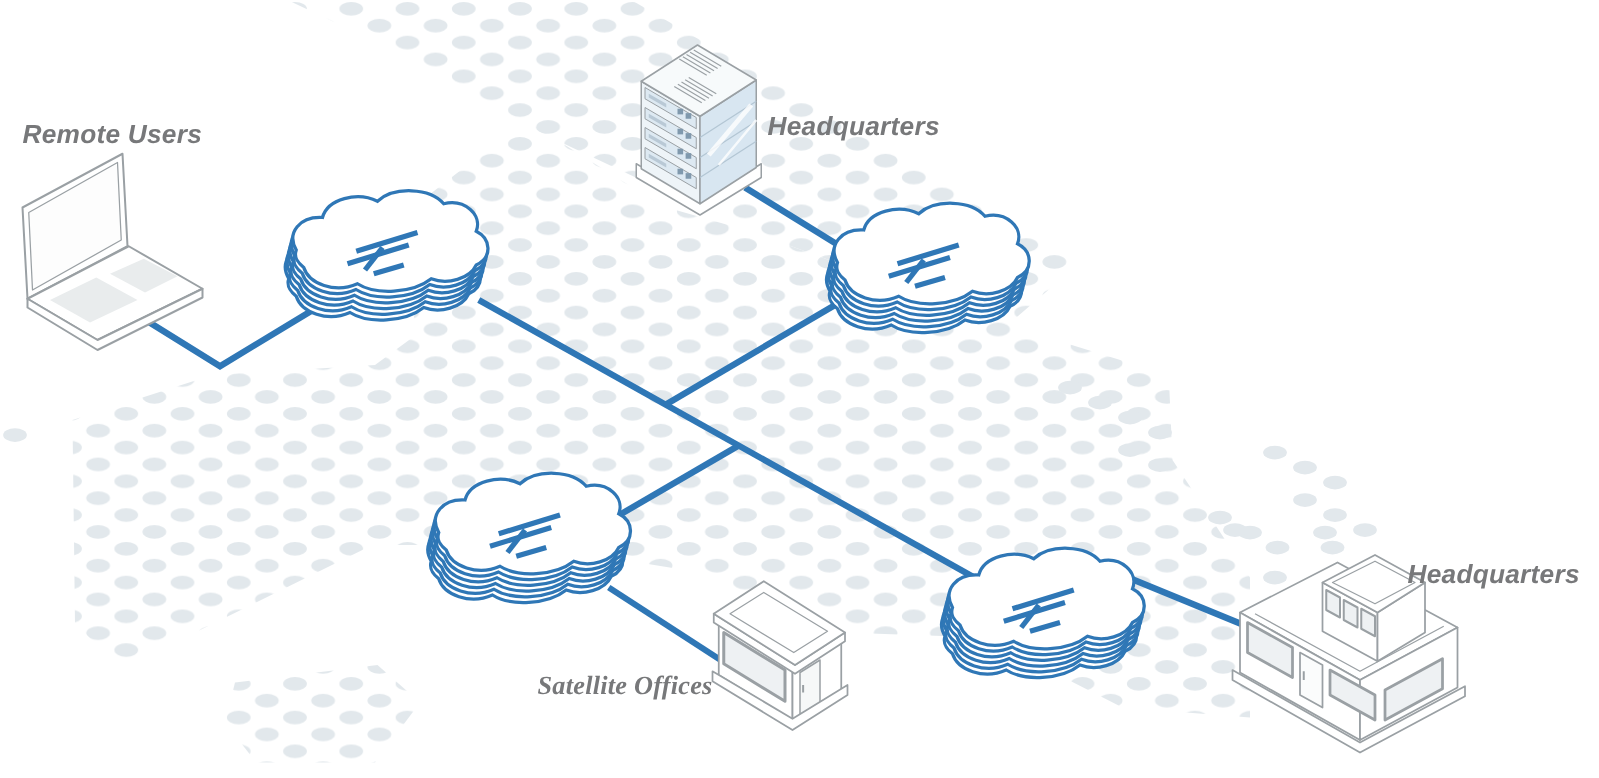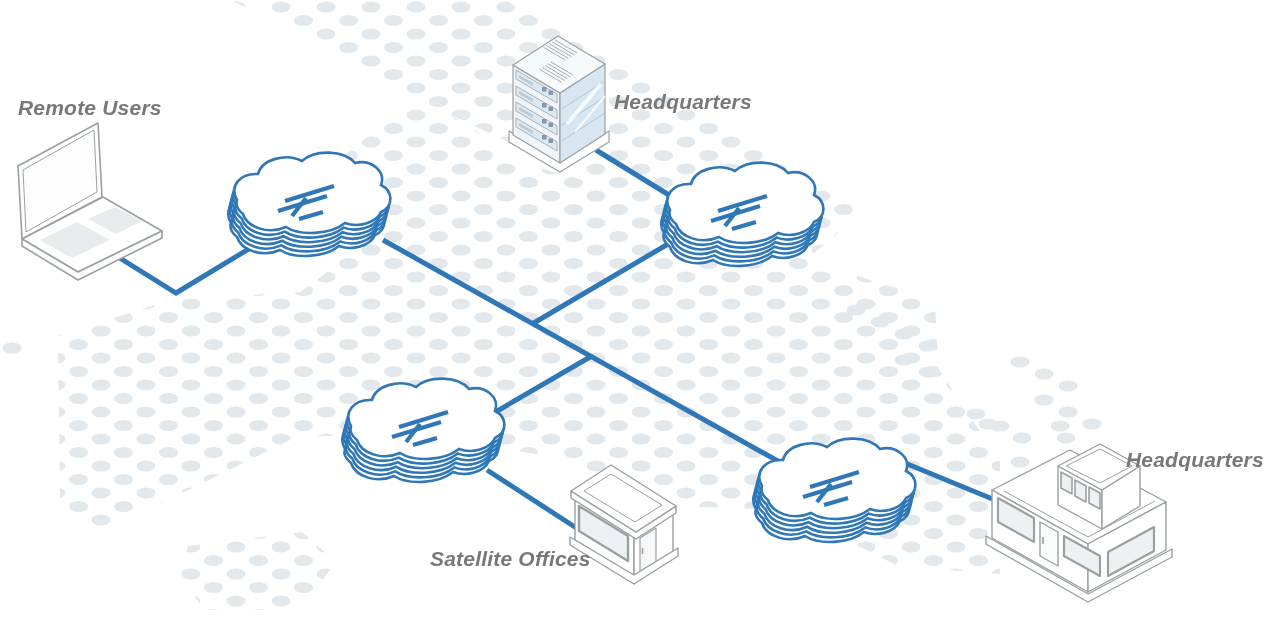--- a/index.html
+++ b/index.html
@@ -185,15 +185,15 @@
       <path d="M62,92 L80,102 L80,136 L62,126 Z" fill="#fbfcfc" stroke-width="1.4"></path>
       <path d="M65,107 L65,114" stroke-width="1.6"></path>
       <path d="M86,106 L122,126 L122,146 L86,126 Z" fill="#eef1f3" stroke-width="2.2"></path>
       <path d="M130,122 L176,97 L176,121 L130,146 Z" fill="#eef1f3" stroke-width="2.2"></path>
       <path d="M8,106 L110,164 L194,119 L194,127 L110,172 L8,114 Z"></path>
     </g>
   </svg>
 
   <div class="node-label" style="left:18px;top:96px;">Remote Users</div>
   <div class="node-label" style="left:614px;top:90px;">Headquarters</div>
-  <div class="node-label" style="left:430px;top:547px;">Satellite Offices</div>
+  <div class="node-label" style="left:430px;top:536px;font-family:Liberation Serif, serif;">Satellite Offices</div>
   <div class="node-label" style="left:1126px;top:448px;">Headquarters</div>
 </div>
 
 </body></html>

